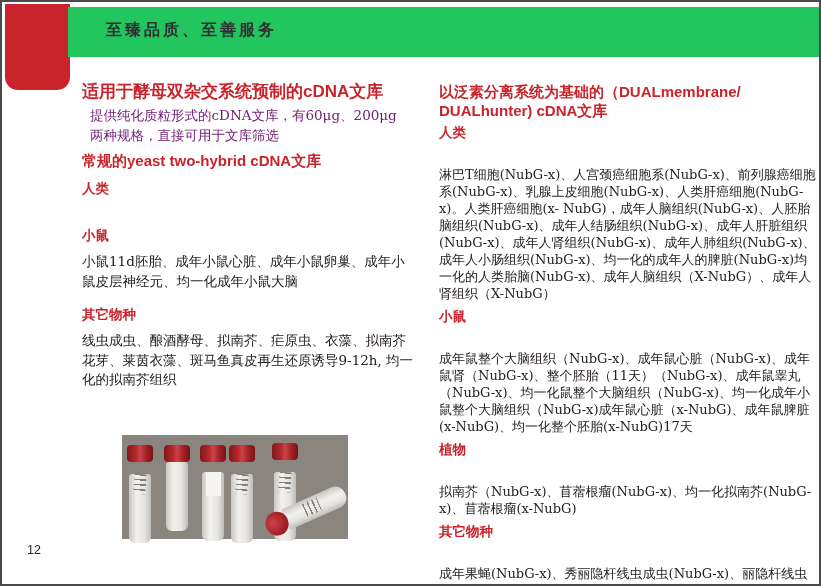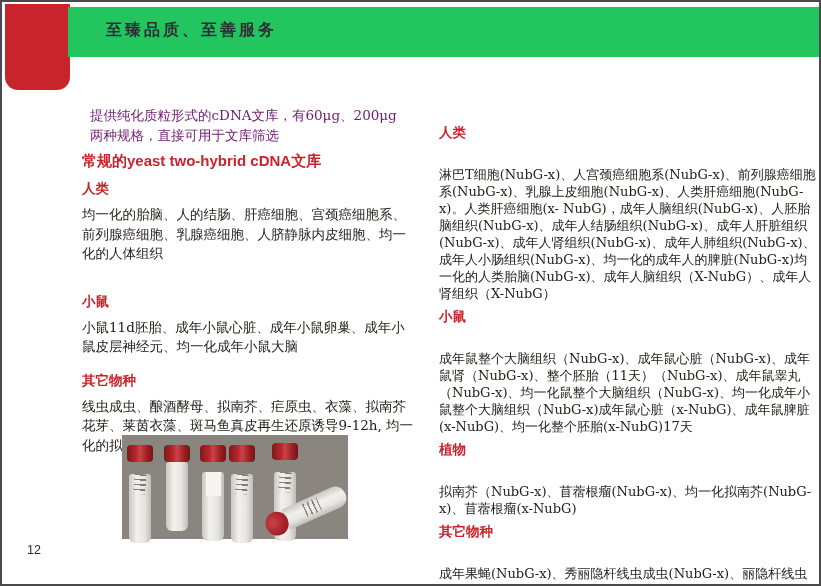--- a/index.html
+++ b/index.html
@@ -106,28 +106,28 @@
 <body>
 
 <div class="page">
 
   <div class="corner-block"></div>
 
   <div class="top-band">
     <div class="slogan">至臻品质、至善服务</div>
   </div>
 
+  <div class="l-title">适用于酵母双杂交系统预制的cDNA文库</div>
   <div class="l-intro">提供纯化质粒形式的cDNA文库，有60μg、200μg
 两种规格，直接可用于文库筛选</div>
   <div class="l-section">常规的yeast two-hybrid cDNA文库</div>
 
   <div class="l-groups">
       <div class="lgroup">
       <div class="glabel">人类</div>
-      <div class="gtext">均一化的胎脑、人的结肠、肝癌细胞、宫颈癌细胞系、前列腺癌细胞、乳腺癌细胞、人脐静脉内皮细胞、均一化的人体组织</div>
     </div>
       <div class="lgroup">
       <div class="glabel">小鼠</div>
       <div class="gtext">小鼠11d胚胎、成年小鼠心脏、成年小鼠卵巢、成年小鼠皮层神经元、均一化成年小鼠大脑</div>
     </div>
       <div class="lgroup">
       <div class="glabel">其它物种</div>
       <div class="gtext">线虫成虫、酿酒酵母、拟南芥、疟原虫、衣藻、拟南芥花芽、莱茵衣藻、斑马鱼真皮再生还原诱导9-12h, 均一化的拟南芥组织</div>
     </div>
     </div>
@@ -161,20 +161,22 @@
           <div class="marks"></div>
         </div>
       </div>
     <div class="vial-tilted">
       <div class="tbody"></div>
         <div class="tcap"></div>
         <div class="tmarks"></div>
     </div>
   </div>
 
+  <div class="r-title">以泛素分离系统为基础的（DUALmembrane/
+DUALhunter) cDNA文库</div>
 
   <div class="r-groups">
       <div class="rgroup">
       <div class="glabel">人类</div>
       <div class="gtext">淋巴T细胞(NubG-x)、人宫颈癌细胞系(NubG-x)、前列腺癌细胞系(NubG-x)、乳腺上皮细胞(NubG-x)、人类肝癌细胞(NubG-x)。人类肝癌细胞(x- NubG)，成年人脑组织(NubG-x)、人胚胎脑组织(NubG-x)、成年人结肠组织(NubG-x)、成年人肝脏组织(NubG-x)、成年人肾组织(NubG-x)、成年人肺组织(NubG-x)、成年人小肠组织(NubG-x)、均一化的成年人的脾脏(NubG-x)均一化的人类胎脑(NubG-x)、成年人脑组织（X-NubG）、成年人肾组织（X-NubG）</div>
     </div>
       <div class="rgroup">
       <div class="glabel">小鼠</div>
       <div class="gtext">成年鼠整个大脑组织（NubG-x)、成年鼠心脏（NubG-x)、成年鼠肾（NubG-x)、整个胚胎（11天）（NubG-x)、成年鼠睾丸（NubG-x)、均一化鼠整个大脑组织（NubG-x)、均一化成年小鼠整个大脑组织（NubG-x)成年鼠心脏（x-NubG)、成年鼠脾脏(x-NubG)、均一化整个胚胎(x-NubG)17天</div>
     </div>

